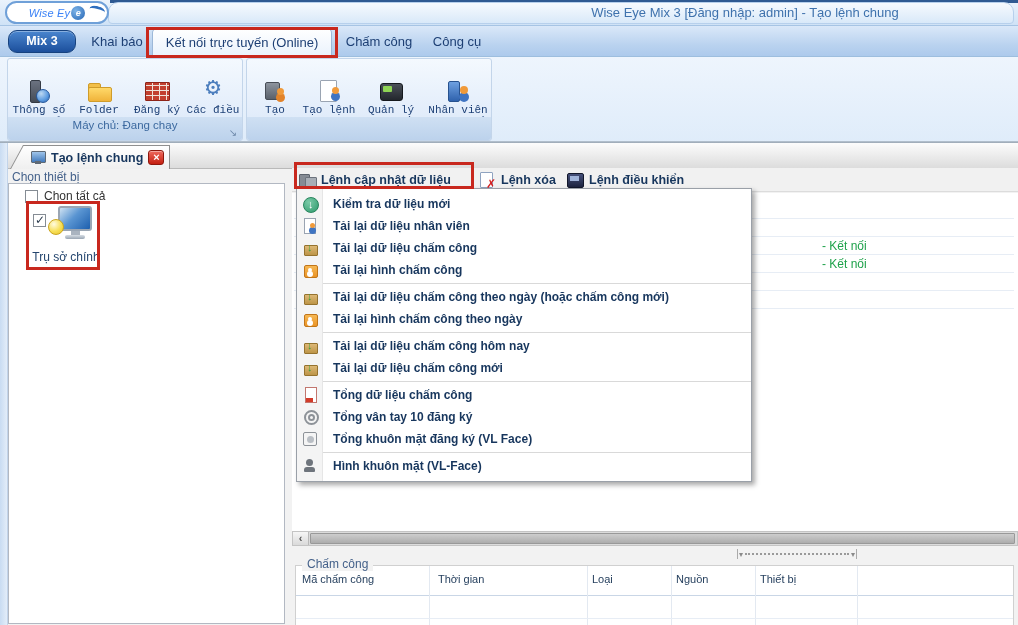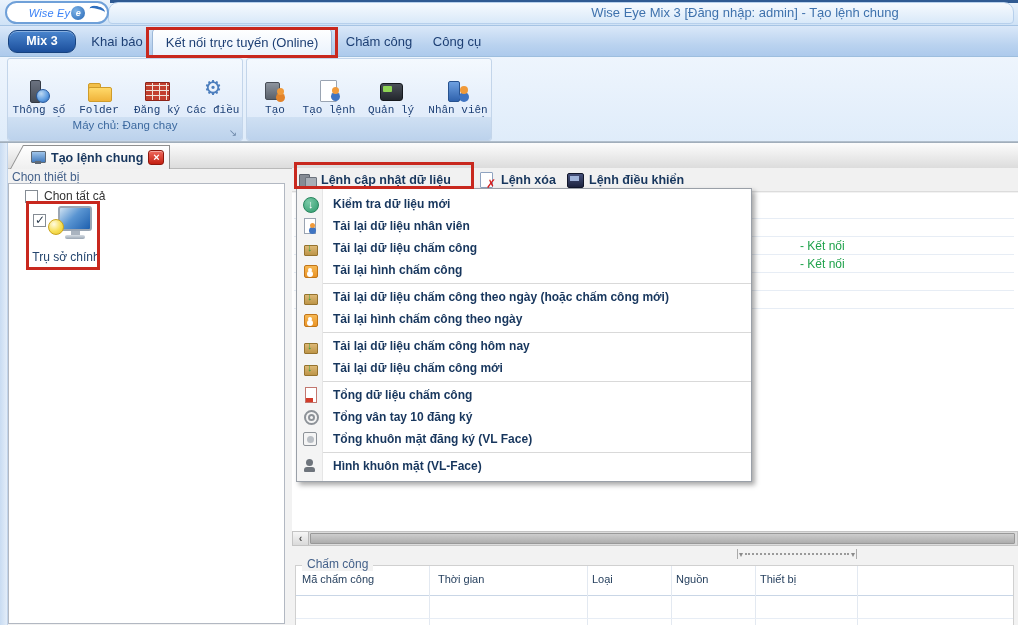--- a/index.html
+++ b/index.html
@@ -143,21 +143,21 @@
   .t-delete::before { content:""; position:absolute; left:2px; top:1px; width:11px; height:14px;
       background:#fff; border:1px solid #8fa3c0; border-radius:1px; }
   .t-delete::after { content:"✗"; position:absolute; right:0; bottom:-2px; font-size:12px;
       font-weight:bold; color:#d61f1f; }
   .t-control::before { content:""; position:absolute; left:1px; top:2px; width:15px; height:13px;
       background:linear-gradient(#45507a,#1d2440); border:1px solid #12172b; border-radius:2px; }
   .t-control::after { content:""; position:absolute; left:4px; top:5px; width:9px; height:5px; background:#9fb3d9; }
 
   .rows-area { position:absolute; left:292px; top:193px; width:726px; height:338px; background:#fff; }
   .row-line { position:absolute; left:2px; right:4px; height:1px; background:#e7edf5; }
-  .conn-text { position:absolute; left:465px; font-size:12px; color:#1fa24b;padding-left:43px; }
+  .conn-text { position:absolute; left:487px; font-size:12px; color:#1fa24b;padding-left:43px; }
 
   
   .menu { position:absolute; left:296px; top:188px; width:456px; background:#fff;
           border:1px solid #9aa0a8; box-shadow:3px 3px 5px rgba(0,0,0,.35); padding:4px 0; z-index:6; }
   .menu-gutter { position:absolute; left:0; top:0; bottom:0; width:26px; background:#f4f4f4;
                  border-right:1px solid #e6e6e6; }
   .mitem { position:relative; height:22px; line-height:22px; padding-left:36px; font-size:12px;
            font-weight:bold; color:#17365d; cursor:pointer; white-space:nowrap; }
   .msep { height:1px; background:#d9d9d9; margin:2px 0; }
   .mi { position:absolute; left:5px; top:3px; width:16px; height:16px; }

